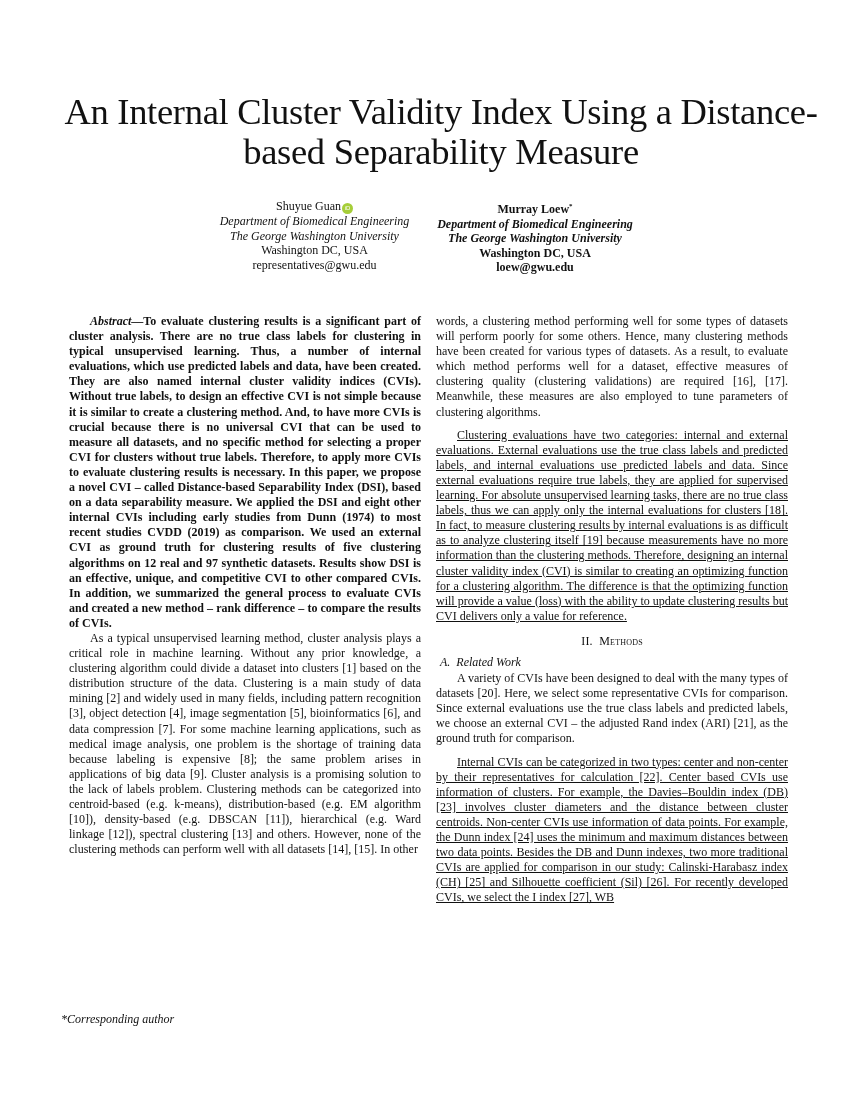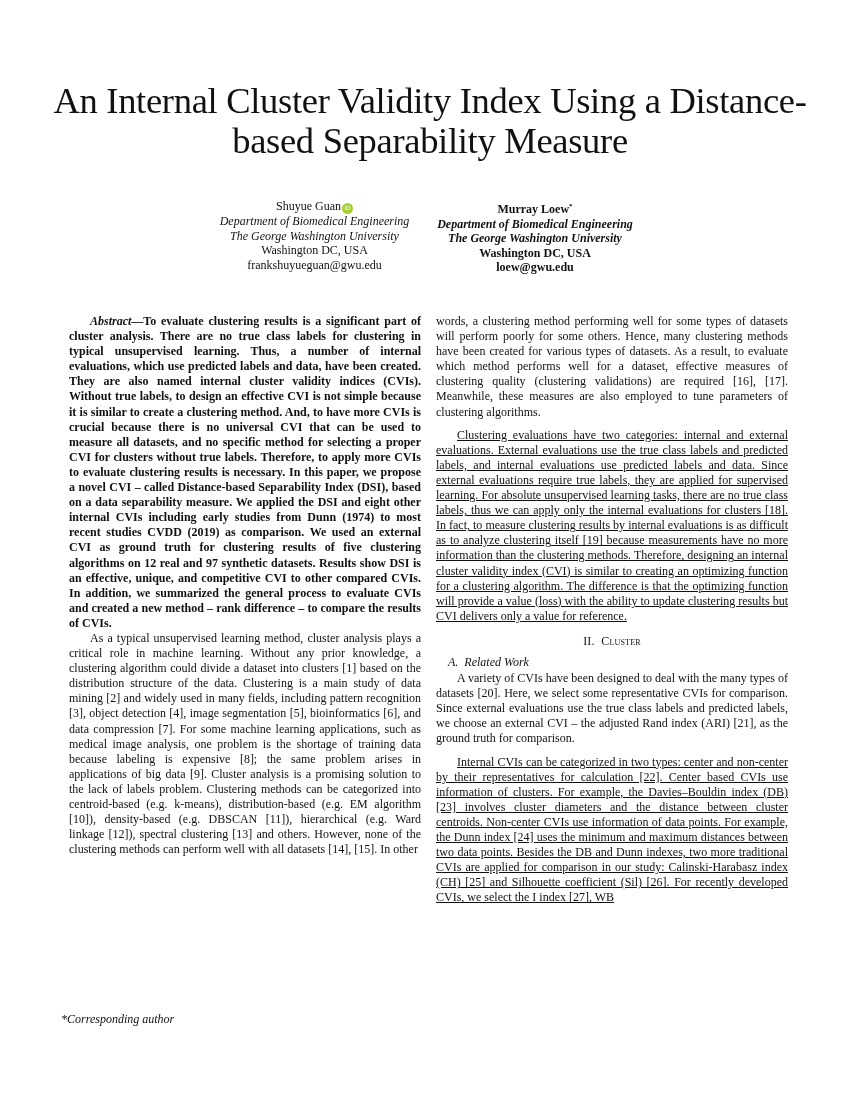--- a/index.html
+++ b/index.html
@@ -20,38 +20,38 @@
   .col-left { left: 61px; top: 314px; margin-left: 8px; }
   .col-right { left: 436px; top: 314px; }
   p { margin: 0; }
   .indent { text-indent: 21px; }
   .abstract { font-weight: bold; }
   .abstract .lead, .keywords .lead { font-style: italic; }
   .keywords { font-weight: bold; font-style: italic; margin-top: 9px; }
   .section-head { text-align: center; margin: 31px 0 8px 0; font-size: 12px; letter-spacing: 0.2px; }
   .section-head .sc { font-variant: small-caps; }
   .section-head-2 { margin: 10px 0 6px 0; }
-  .subsection { font-style: italic; margin: 0 0 1px 12px; }
+  .subsection { font-style: italic; margin: 0 0 1px 4px; }
   .gap { margin-top: 8px; text-decoration: underline; }
   .footnote { position: absolute; left: 61px; top: 1012px; font-size: 12px; font-style: italic; }
 </style>
 </head>
 <body>
 
-<h1 class="title" style="font-weight:normal;margin:5px;">An Internal Cluster Validity Index Using a Distance-based Separability Measure</h1>
+<h1 class="title" style="font-weight:normal;margin:16px;">An Internal Cluster Validity Index Using a Distance-based Separability Measure</h1>
 
 <div class="authors">
   <div class="author author-1">
     <div>
       <span>Shuyue Guan</span><span class="orcid">iD</span>
     </div>
     <div class="dept">Department of Biomedical Engineering</div>
     <div class="univ">The George Washington University</div>
     <div>Washington DC, USA</div>
-    <div>frankshuyueguan@gwu.edu</div>
+    <div>representatives@gwu.edu</div>
   </div>
   <div class="author author-2">
     <div>
       <span>Murray Loew</span><sup class="star">*</sup>
     </div>
     <div class="dept">Department of Biomedical Engineering</div>
     <div class="univ">The George Washington University</div>
     <div>Washington DC, USA</div>
     <div>loew@gwu.edu</div>
   </div>
@@ -61,21 +61,21 @@
   <p class="abstract indent"><span class="lead">Abstract</span><span>—To evaluate clustering results is a significant part of cluster analysis. There are no true class labels for clustering in typical unsupervised learning. Thus, a number of internal evaluations, which use predicted labels and data, have been created. They are also named internal cluster validity indices (CVIs). Without true labels, to design an effective CVI is not simple because it is similar to create a clustering method. And, to have more CVIs is crucial because there is no universal CVI that can be used to measure all datasets, and no specific method for selecting a proper CVI for clusters without true labels. Therefore, to apply more CVIs to evaluate clustering results is necessary. In this paper, we propose a novel CVI – called Distance-based Separability Index (DSI), based on a data separability measure. We applied the DSI and eight other internal CVIs including early studies from Dunn (1974) to most recent studies CVDD (2019) as comparison. We used an external CVI as ground truth for clustering results of five clustering algorithms on 12 real and 97 synthetic datasets. Results show DSI is an effective, unique, and competitive CVI to other compared CVIs. In addition, we summarized the general process to evaluate CVIs and created a new method – rank difference – to compare the results of CVIs.</span></p>
 
   <p class="indent">As a typical unsupervised learning method, cluster analysis plays a critical role in machine learning. Without any prior knowledge, a clustering algorithm could divide a dataset into clusters [1] based on the distribution structure of the data. Clustering is a main study of data mining [2] and widely used in many fields, including pattern recognition [3], object detection [4], image segmentation [5], bioinformatics [6], and data compression [7]. For some machine learning applications, such as medical image analysis, one problem is the shortage of training data because labeling is expensive [8]; the same problem arises in applications of big data [9]. Cluster analysis is a promising solution to the lack of labels problem. Clustering methods can be categorized into centroid-based (e.g. k-means), distribution-based (e.g. EM algorithm [10]), density-based (e.g. DBSCAN [11]), hierarchical (e.g. Ward linkage [12]), spectral clustering [13] and others. However, none of the clustering methods can perform well with all datasets [14], [15]. In other</p>
 </div>
 
 <div class="col col-right">
   <p>words, a clustering method performing well for some types of datasets will perform poorly for some others. Hence, many clustering methods have been created for various types of datasets. As a result, to evaluate which method performs well for a dataset, effective measures of clustering quality (clustering validations) are required [16], [17]. Meanwhile, these measures are also employed to tune parameters of clustering algorithms.</p>
   <p class="indent gap">Clustering evaluations have two categories: internal and external evaluations. External evaluations use the true class labels and predicted labels, and internal evaluations use predicted labels and data. Since external evaluations require true labels, they are applied for supervised learning. For absolute unsupervised learning tasks, there are no true class labels, thus we can apply only the internal evaluations for clusters [18]. In fact, to measure clustering results by internal evaluations is as difficult as to analyze clustering itself [19] because measurements have no more information than the clustering methods. Therefore, designing an internal cluster validity index (CVI) is similar to creating an optimizing function for a clustering algorithm. The difference is that the optimizing function will provide a value (loss) with the ability to update clustering results but CVI delivers only a value for reference.</p>
 
   <div class="section-head section-head-2">
-    <span>II.</span>&nbsp;&nbsp;<span class="sc">Cluster</span>
+    <span>II.</span>&nbsp;&nbsp;<span class="sc">Methods</span>
   </div>
   <div class="subsection">
     <span>A.</span>&nbsp;&nbsp;<span>Related Work</span>
   </div>
   <p class="indent">A variety of CVIs have been designed to deal with the many types of datasets [20]. Here, we select some representative CVIs for comparison. Since external evaluations use the true class labels and predicted labels, we choose an external CVI – the adjusted Rand index (ARI) [21], as the ground truth for comparison.</p>
   <p class="indent gap">Internal CVIs can be categorized in two types: center and non-center by their representatives for calculation [22]. Center based CVIs use information of clusters. For example, the Davies–Bouldin index (DB) [23] involves cluster diameters and the distance between cluster centroids. Non-center CVIs use information of data points. For example, the Dunn index [24] uses the minimum and maximum distances between two data points. Besides the DB and Dunn indexes, two more traditional CVIs are applied for comparison in our study: Calinski-Harabasz index (CH) [25] and Silhouette coefficient (Sil) [26]. For recently developed CVIs, we select the I index [27], WB</p>
 </div>
 
 <div class="footnote">*Corresponding author</div>
 

